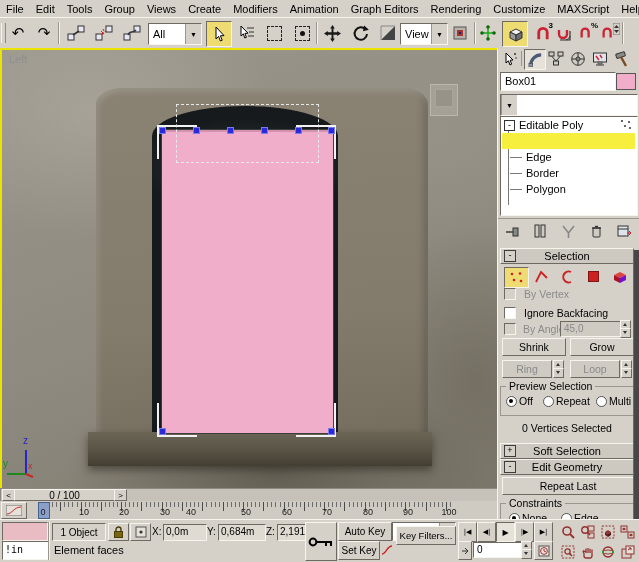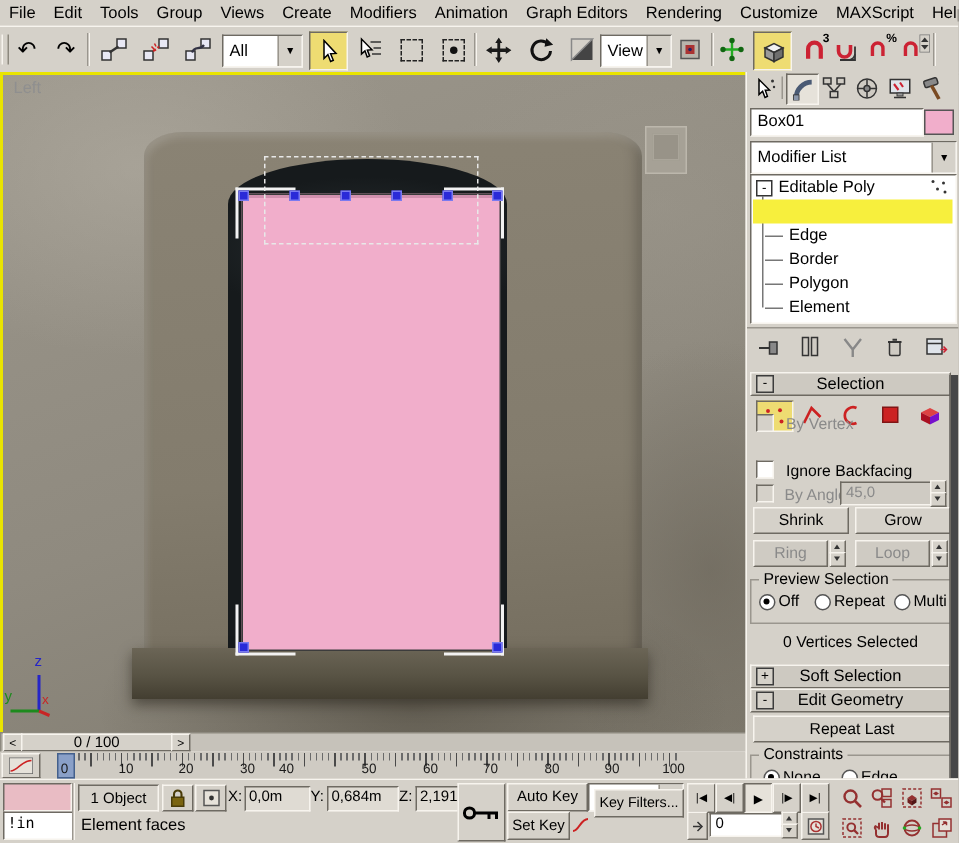--- a/index.html
+++ b/index.html
@@ -362,21 +362,20 @@
       <svg width="16" height="16" viewBox="0 0 16 16">
           <rect x="2" y="2" width="9" height="4.5" rx="1" fill="#888" stroke="#333" transform="rotate(-18 6 4)"></rect>
           <line x1="7" y1="6" x2="12" y2="15" stroke="#7a4a22" stroke-width="2.4"></line>
         </svg>
     </div>
 
     <div class="a win" style="left:2px;top:24px;width:110px;height:17px;line-height:16px;padding-left:4px">Box01</div>
     <div class="a" style="left:118px;top:25px;width:18px;height:15px;background:#f1aecb;border:1px solid #555"></div>
 
     <div class="dd" style="left:2px;top:46px;width:136px;position:absolute">
-      <span class="txt">Modifier List</span>
       <span class="car">▼</span>
     </div>
 
     <div class="a win" style="left:2px;top:68px;width:136px;height:98px">
       <div class="a" style="left:7px;top:10px;width:1px;height:78px;background:#777"></div>
       <div class="stackrow" style="top:0">
         <span class="a" style="left:2px;top:3px;width:9px;height:9px;border:1px solid #333;background:#fff;font-size:9px;line-height:8px;text-align:center">-</span>
         <span class="a" style="left:17px">Editable Poly</span>
         <svg class="a" style="left:118px;top:2px" width="12" height="12" viewBox="0 0 12 12">
             <circle cx="2" cy="2" r="1" fill="#333"></circle>
@@ -391,24 +390,20 @@
         <span class="a" style="left:24px">Edge</span>
       </div>
       <div class="stackrow" style="top:64px">
         <span class="a" style="left:8px;top:8px;width:12px;height:1px;background:#777"></span>
         <span class="a" style="left:24px">Polygon</span>
       </div>
       <div class="stackrow" style="top:48px">
         <span class="a" style="left:8px;top:8px;width:12px;height:1px;background:#777"></span>
         <span class="a" style="left:24px">Border</span>
       </div>
-      <div class="stackrow" style="top:80px">
-        <span class="a" style="left:8px;top:8px;width:12px;height:1px;background:#777"></span>
-        <span class="a" style="left:24px">Element</span>
-      </div>
     </div>
 
     <div class="a" style="left:0;top:170px;width:142px;height:1px;background:#9a968e"></div>
     <div class="a ctr" style="left:2px;top:174px;width:24px;height:18px">
       <svg width="15" height="15" viewBox="0 0 15 15">
           <line x1="1" y1="8" x2="8" y2="8" stroke="#333" stroke-width="1.4"></line>
           <rect x="8" y="4" width="5" height="8" fill="#888" stroke="#333"></rect>
         </svg>
     </div>
     <div class="a ctr" style="left:30px;top:174px;width:24px;height:18px">
@@ -466,21 +461,21 @@
         </svg>
     </div>
     <div class="a ctr" style="left:110px;top:219px;width:23px;height:19px">
       <svg width="15" height="14" viewBox="0 0 15 14">
           <polygon points="2,5 8,2 14,5 8,8" fill="#d44"></polygon>
           <polygon points="2,5 8,8 8,13 2,10" fill="#a12"></polygon>
           <polygon points="14,5 8,8 8,13 14,10" fill="#71c"></polygon>
         </svg>
     </div>
 
-    <div class="a" style="left:6px;top:228px">
+    <div class="a" style="left:6px;top:240px">
       <span class="cb dis"></span>
       <span class="lbl dis" style="margin-left:5px;vertical-align:2px">By Vertex</span>
     </div>
     <div class="a" style="left:6px;top:259px">
       <span class="cb"></span>
       <span class="lbl" style="margin-left:5px;vertical-align:2px">Ignore Backfacing</span>
     </div>
     <div class="a" style="left:6px;top:275px">
       <span class="cb dis"></span>
       <span class="lbl dis" style="margin-left:4px;vertical-align:2px">By Angle:</span>

